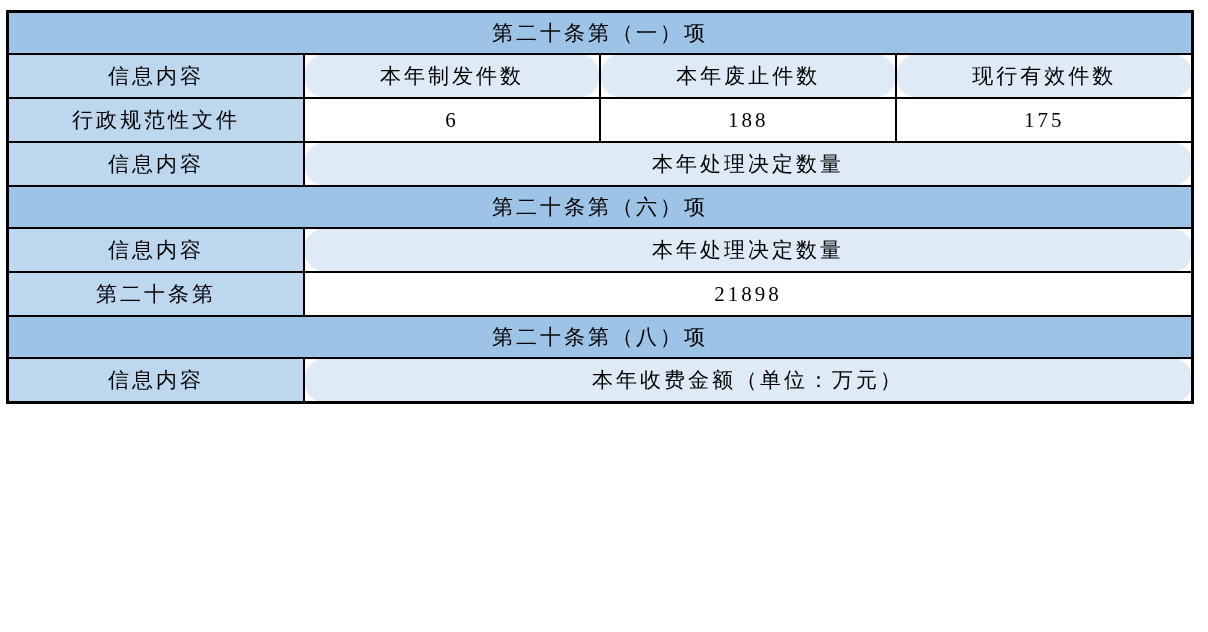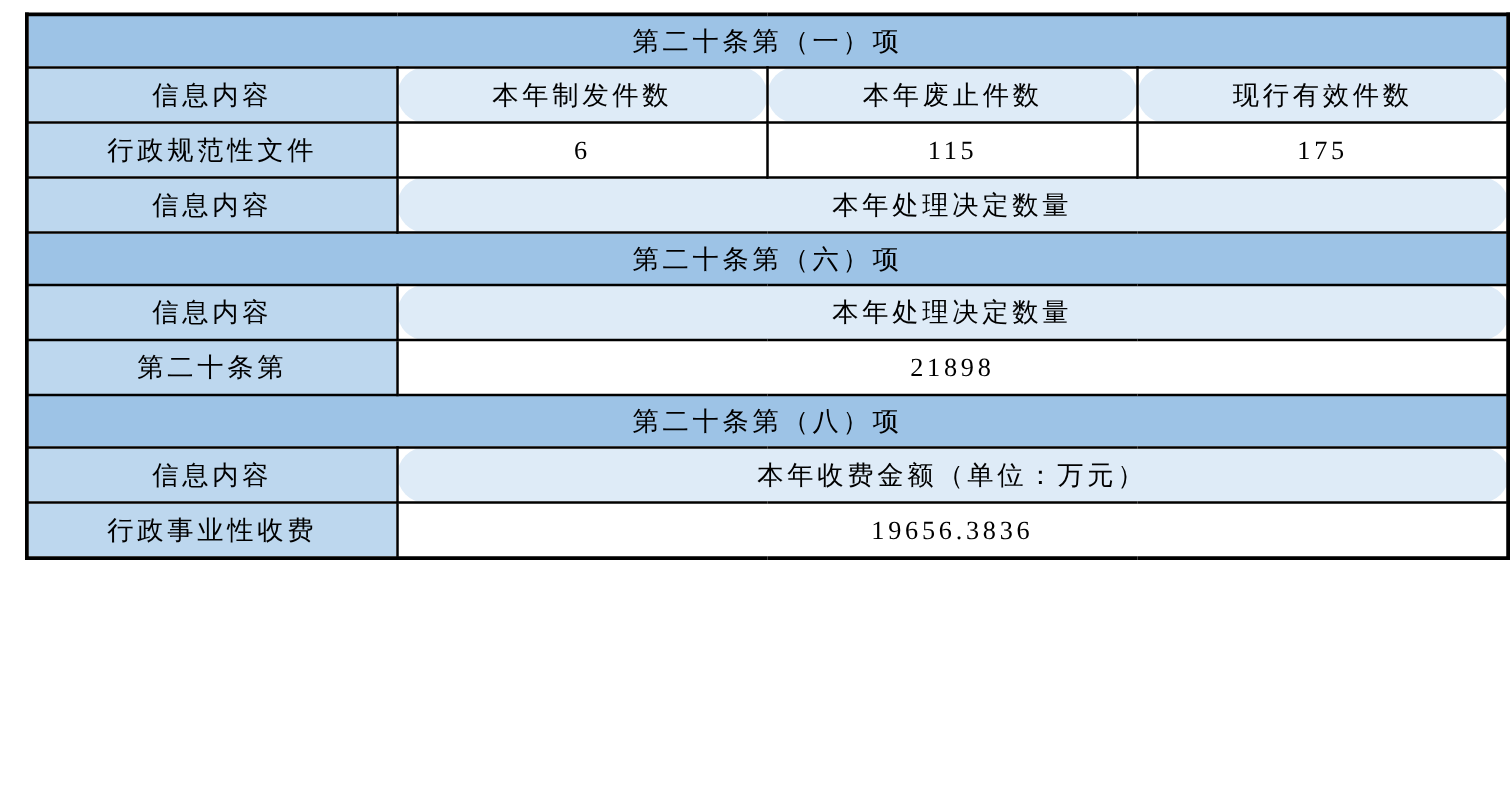--- a/index.html
+++ b/index.html
@@ -7,21 +7,21 @@
     padding: 0;
     background: #ffffff;
     width: 1208px;
     height: 632px;
     overflow: hidden;
   }
   table.report {
     border-collapse: collapse;
     table-layout: fixed;
     width: 1188px;
-    margin: 10px 0 0 20px;
+    margin: 10px 0 0 6px;
     border: 3px solid #000000;
   }
   table.report td {
     border: 2px solid #000000;
     padding: 0;
     vertical-align: middle;
     text-align: center;
     overflow: hidden;
     white-space: nowrap;
     color: #000000;
@@ -61,21 +61,21 @@
   </tr>
   <tr class="body-row">
     <td class="label-cell">信息内容</td>
     <td class="colhead-cell">本年制发件数</td>
     <td class="colhead-cell">本年废止件数</td>
     <td class="colhead-cell">现行有效件数</td>
   </tr>
   <tr class="body-row">
     <td class="label-cell label-left">行政规范性文件</td>
     <td class="value-cell">6</td>
-    <td class="value-cell">115</td>
+    <td class="value-cell">188</td>
     <td class="value-cell">175</td>
   </tr>
 
   <tr class="body-row">
     <td class="label-cell">信息内容</td>
     <td class="colhead-cell" colspan="3">本年处理决定数量</td>
   </tr>
 
   <tr class="sec-row">
     <td colspan="4">第二十条第（六）项</td>
@@ -89,18 +89,14 @@
     <td class="value-cell" colspan="3">21898</td>
   </tr>
 
   <tr class="sec-row">
     <td colspan="4">第二十条第（八）项</td>
   </tr>
   <tr class="body-row">
     <td class="label-cell">信息内容</td>
     <td class="colhead-cell" colspan="3">本年收费金额（单位：万元）</td>
   </tr>
-  <tr class="body-row">
-    <td class="label-cell label-left">行政事业性收费</td>
-    <td class="value-cell" colspan="3">19656.3836</td>
-  </tr>
 </tbody>
   </table>
 
 </body></html>

